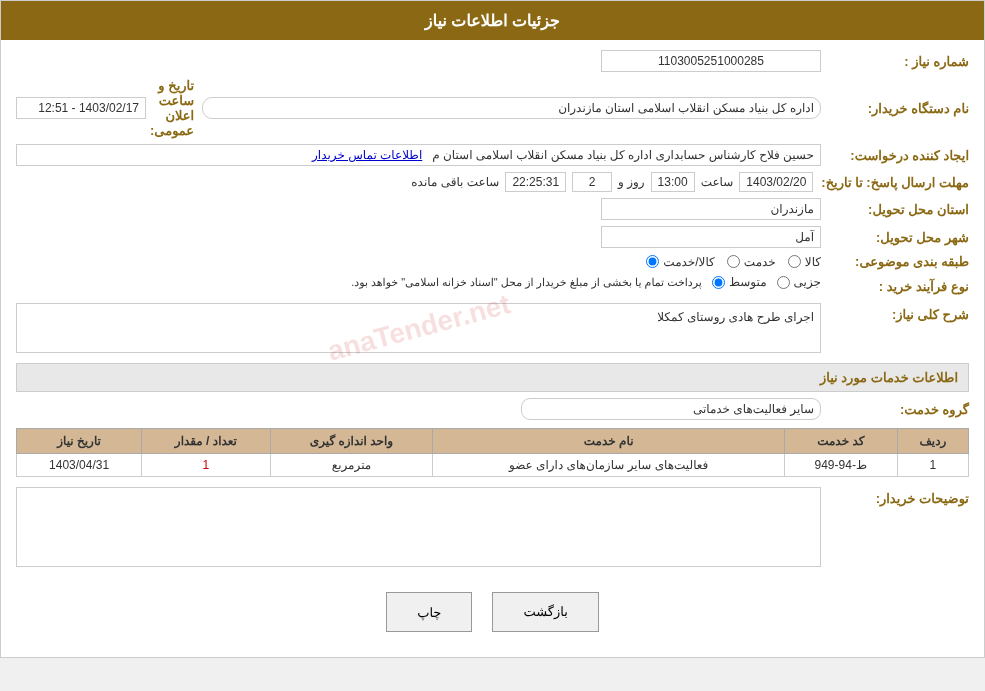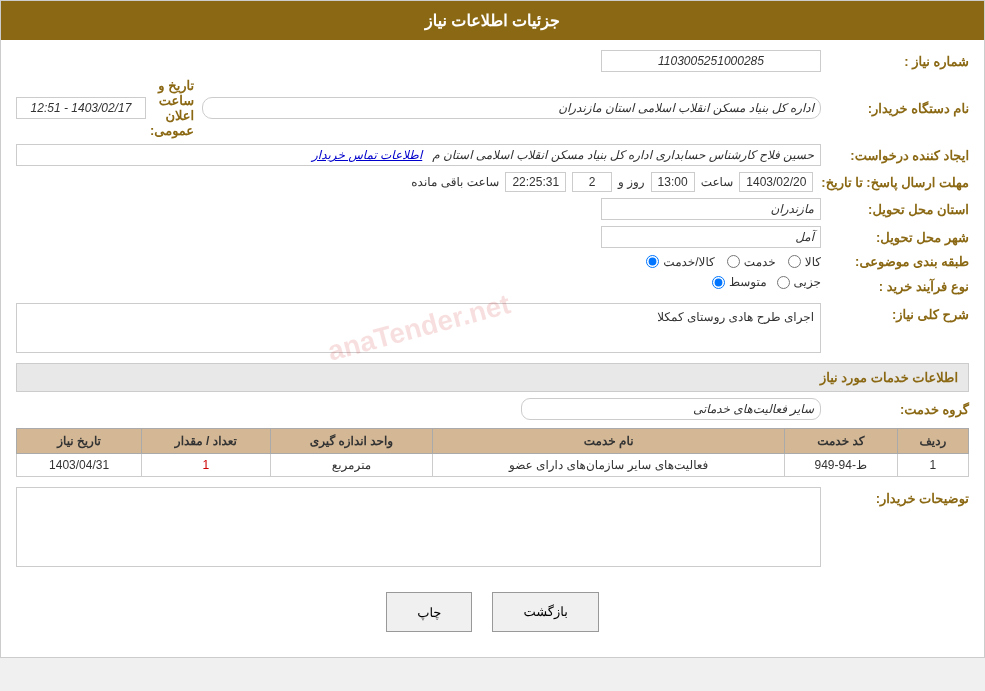--- a/index.html
+++ b/index.html
@@ -39,21 +39,20 @@
       min-width: 140px;
       text-align: right;
     }
     .info-value {
       flex: 1;
       background: #fff;
       border: 1px solid #ccc;
       padding: 3px 6px;
       text-align: right;
       font-size: 12px;
-      font-style: italic;
     }
     .link-blue {
       color: #0000cc;
       text-decoration: underline;
       cursor: pointer;
     }
     .section-header {
       background: #e8e8e8;
       border: 1px solid #ccc;
       padding: 6px 10px;
@@ -201,21 +200,21 @@
       <span class="info-label">شماره نیاز :</span>
       <div class="info-value" style="flex: 0 0 220px; text-align:center;">1103005251000285</div>
       <div style="flex:1;"></div>
     </div>
 
     <div class="info-row">
       <span class="info-label">نام دستگاه خریدار:</span>
       <div class="info-value" style="flex:1; text-align: right; border-radius: 10px;">اداره کل بنیاد مسکن انقلاب اسلامی استان مازندران</div>
       <div style="flex:0 0 140px; display:flex; align-items:center; gap:4px;">
         <span class="info-label" style="min-width:auto;">تاریخ و ساعت اعلان عمومی:</span>
-        <div class="info-value" style="flex:0 0 130px; text-align:center;">1403/02/17 - 12:51</div>
+        <div class="info-value" style="flex:0 0 130px; ">1403/02/17 - 12:51</div>
       </div>
     </div>
 
     <div class="info-row">
       <span class="info-label">ایجاد کننده درخواست:</span>
       <div class="info-value" style="flex:1; text-align:right;">
         <span>حسین فلاح کارشناس حسابداری اداره کل بنیاد مسکن انقلاب اسلامی استان م</span>
         &nbsp;
         <span class="link-blue">اطلاعات تماس خریدار</span>
       </div>
@@ -268,20 +267,21 @@
       <span class="info-label">نوع فرآیند خرید :</span>
       <div class="process-row">
         <div class="radio-item">
           <span>جزیی</span>
           <input type="radio" name="process" style="">
         </div>
         <div class="radio-item">
           <span>متوسط</span>
           <input type="radio" name="process" checked="" style="">
         </div>
+        <span style="font-size:11px; color:#333;">پرداخت تمام یا بخشی از مبلغ خریدار از محل "اسناد خزانه اسلامی" خواهد بود.</span>
       </div>
     </div>
 
     <div class="info-row" style="align-items: flex-start;">
       <span class="info-label" style="padding-top:4px;">شرح کلی نیاز:</span>
       <div style="flex:1; position:relative;">
         <div class="description-box watermark-area">
           <div class="watermark">anaTender.net</div>
           <span>اجرای طرح هادی روستای کمکلا</span>
         </div>

